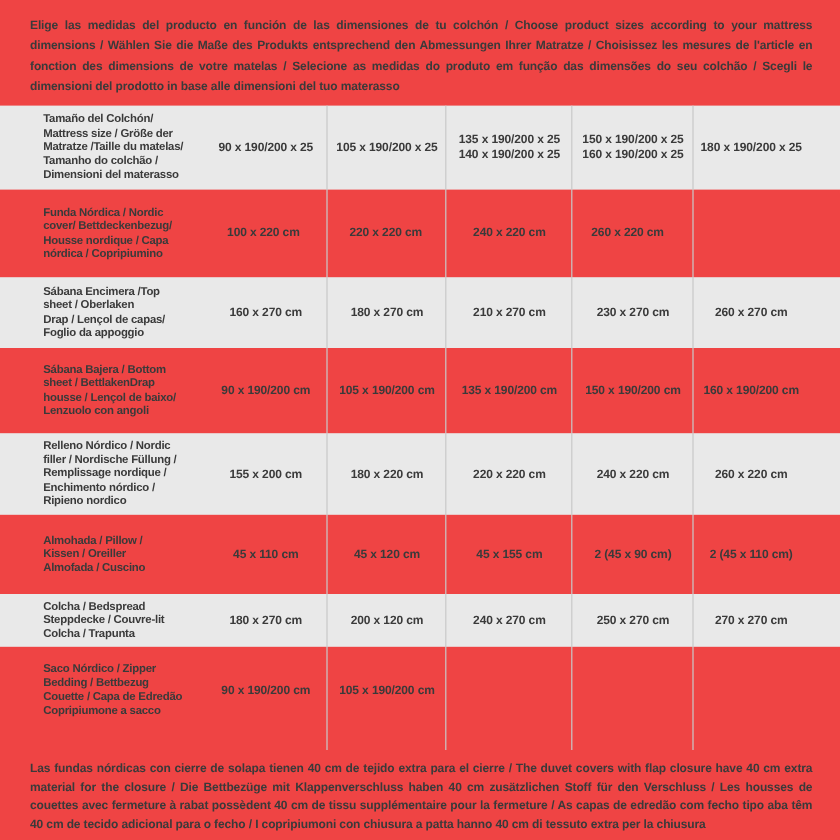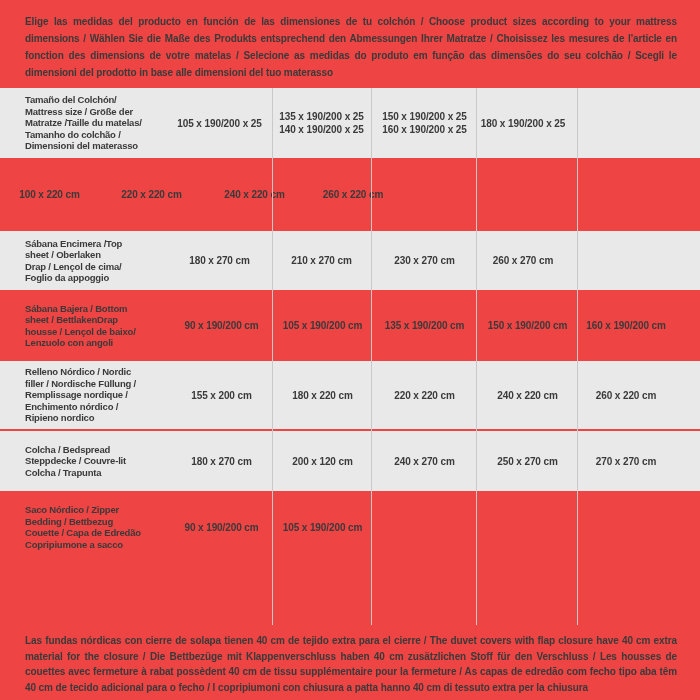--- a/index.html
+++ b/index.html
@@ -13,21 +13,21 @@
     text-align:justify; letter-spacing:-0.1px;
   }
 
   .size-table { position:absolute; top:88px; left:0; width:700px; height:537px; }
 
   .row { display:flex; width:700px; }
   .row.shaded { background:#e9e9e9; }
   .row.gap { margin-bottom:2px; }
 
   .label-cell {
-    width:170px; padding-left:25px;
+    width:170px; padding-left:36px;
     display:flex; align-items:center;
     font-size:9.5px; line-height:11.5px; font-weight:bold;
     white-space:pre-line; letter-spacing:-0.2px;
   }
   .cell {
     display:flex; align-items:center; justify-content:center;
     font-weight:bold; font-size:10px; line-height:13px;
     white-space:pre-line; text-align:center; letter-spacing:-0.1px;
   }
   .c1 { width:103px; }
@@ -53,40 +53,46 @@
   <p class="intro">Elige las medidas del producto en función de las dimensiones de tu colchón / Choose product sizes according to your mattress dimensions / Wählen Sie die Maße des Produkts entsprechend den Abmessungen Ihrer Matratze / Choisissez les mesures de l'article en fonction des dimensions de votre matelas / Selecione as medidas do produto em função das dimensões do seu colchão / Scegli le dimensioni del prodotto in base alle dimensioni del tuo materasso</p>
 
   <div class="size-table">
 
     <div class="row shaded gap" style="height:70px">
       <div class="label-cell">Tamaño del Colchón/
 Mattress size / Größe der
 Matratze /Taille du matelas/
 Tamanho do colchão /
 Dimensioni del materasso</div>
+      <div class="cell c1">90 x 190/200 x 25</div>
       <div class="cell c2">105 x 190/200 x 25</div>
       <div class="cell c3">135 x 190/200 x 25
 140 x 190/200 x 25</div>
       <div class="cell c4">150 x 190/200 x 25
 160 x 190/200 x 25</div>
       <div class="cell c5">180 x 190/200 x 25</div>
     </div>
 
     <div class="row gap" style="height:69px">
+      <div class="label-cell">Funda Nórdica / Nordic
+cover/ Bettdeckenbezug/
+Housse nordique / Capa
+nórdica / Copripiumino</div>
       <div class="cell c2">100 x 220 cm</div>
       <div class="cell c3">220 x 220 cm</div>
       <div class="cell c4">240 x 220 cm</div>
       <div class="cell c5">260 x 220 cm</div>
     </div>
 
     <div class="row shaded gap" style="height:59px">
       <div class="label-cell">Sábana Encimera /Top
 sheet / Oberlaken
-Drap / Lençol de cima/
+Drap / Lençol de capas/
 Foglio da appoggio</div>
+      <div class="cell c1">160 x 270 cm</div>
       <div class="cell c2">180 x 270 cm</div>
       <div class="cell c3">210 x 270 cm</div>
       <div class="cell c4">230 x 270 cm</div>
       <div class="cell c5">260 x 270 cm</div>
     </div>
 
     <div class="row gap" style="height:67px">
       <div class="label-cell">Sábana Bajera / Bottom
 sheet / BettlakenDrap
 housse / Lençol de baixo/
@@ -104,22 +110,32 @@
 Remplissage nordique /
 Enchimento nórdico /
 Ripieno nordico</div>
       <div class="cell c1">155 x 200 cm</div>
       <div class="cell c2">180 x 220 cm</div>
       <div class="cell c3">220 x 220 cm</div>
       <div class="cell c4">240 x 220 cm</div>
       <div class="cell c5">260 x 220 cm</div>
     </div>
 
+    <div class="row gap" style="height:62px">
+      <div class="label-cell">Almohada / Pillow /
+Kissen / Oreiller
+Almofada / Cuscino</div>
+      <div class="cell c1">45 x 110 cm</div>
+      <div class="cell c2">45 x 120 cm</div>
+      <div class="cell c3">45 x 155 cm</div>
+      <div class="cell c4">2 (45 x 90 cm)</div>
+      <div class="cell c5">2 (45 x 110 cm)</div>
+    </div>
 
-    <div class="row shaded gap" style="height:60px">
+    <div class="row shaded gap" style="height:44px">
       <div class="label-cell">Colcha / Bedspread
 Steppdecke / Couvre-lit
 Colcha / Trapunta</div>
       <div class="cell c1">180 x 270 cm</div>
       <div class="cell c2">200 x 120 cm</div>
       <div class="cell c3">240 x 270 cm</div>
       <div class="cell c4">250 x 270 cm</div>
       <div class="cell c5">270 x 270 cm</div>
     </div>
 

